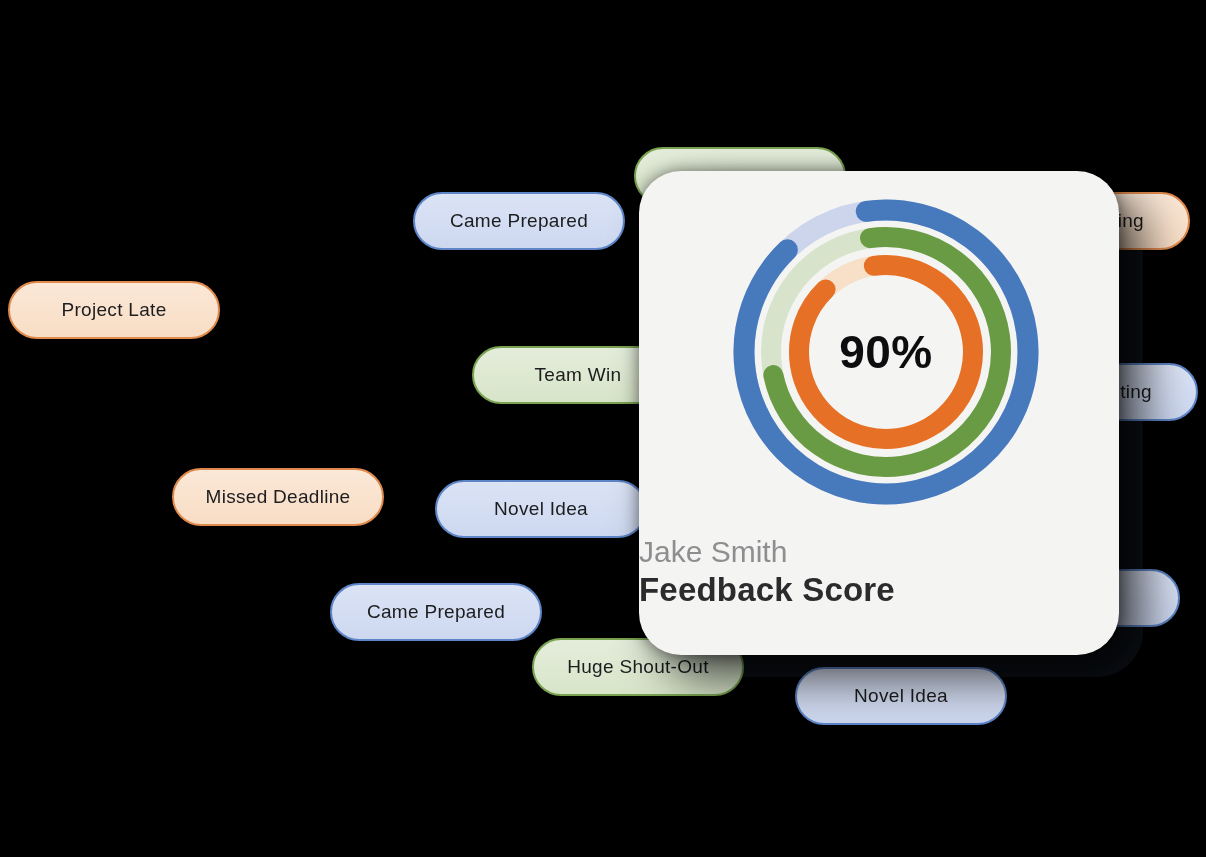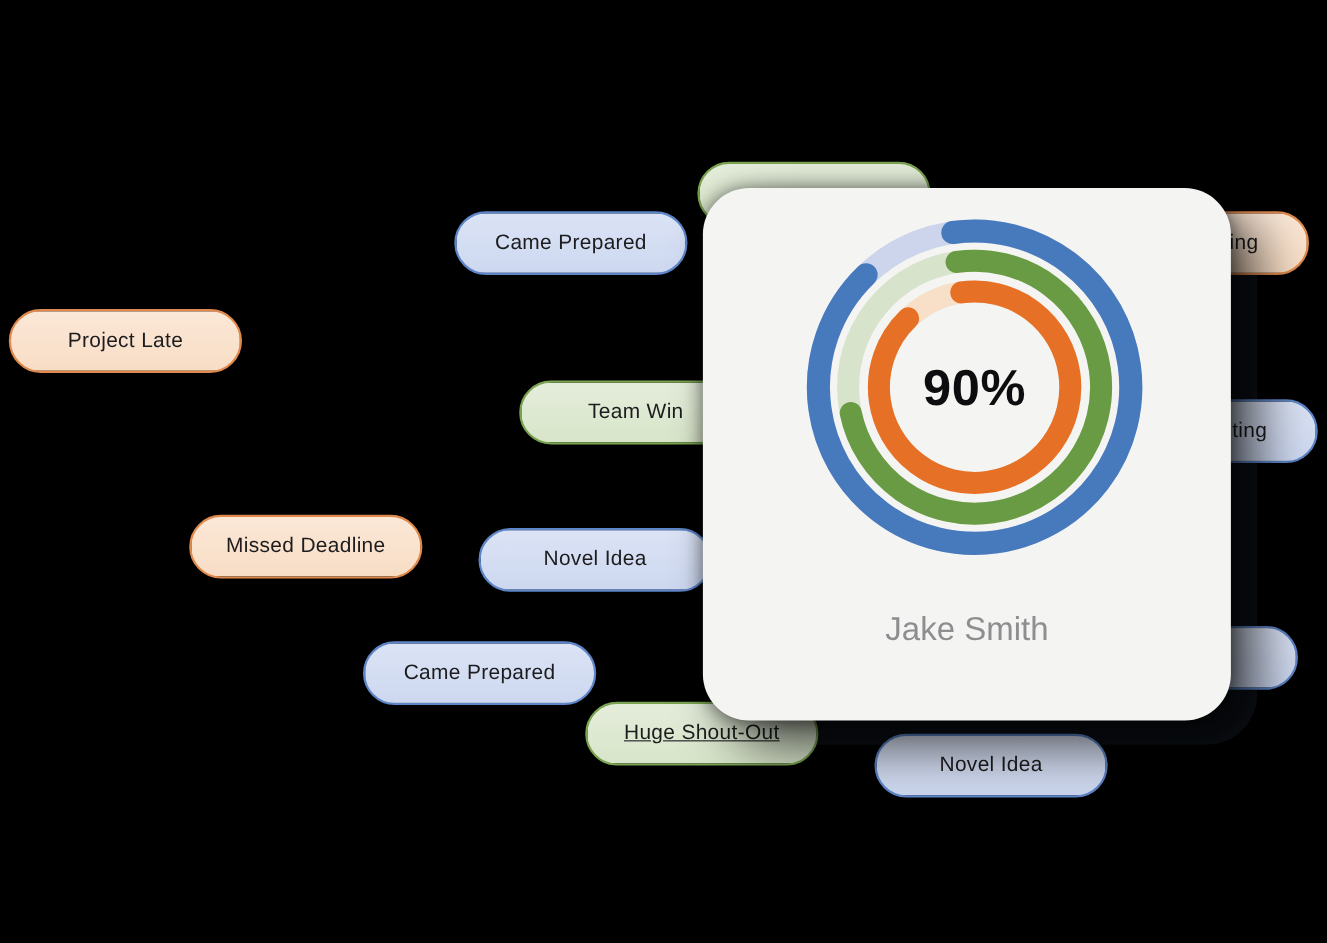--- a/index.html
+++ b/index.html
@@ -22,21 +22,21 @@
   .pill.align-right{justify-content:flex-end;padding-right:44px;}
 
   .p0{left:413px;top:175px;}
   .p1{left:319px;top:261px;}
   .p2{left:8px;top:281px;}
   .p3{left:472px;top:346px;}
   .p4{left:204px;top:364px;}
   .p5{left:172px;top:468px;}
   .p6{left:435px;top:463px;}
   .p7{left:330px;top:566px;}
-  .p8{left:532px;top:638px;text-decoration:underline;}
+  .p8{left:532px;top:638px;}
   .p9{left:795px;top:650px;}
   .p10{left:634px;top:147px;}
   .p11{left:978px;top:192px;}
   .p12{left:986px;top:346px;}
   .p13{left:968px;top:552px;}
 
   
   .card-shadow{
     position:absolute;left:663px;top:193px;width:480px;height:484px;
     border-radius:46px;background:var(--shadowCard);z-index:1;
@@ -45,21 +45,21 @@
     position:absolute;left:639px;top:171px;width:480px;height:484px;
     border-radius:42px;background:var(--cardBg);z-index:3;
     box-shadow:0 0 16px rgba(0,0,0,.5), 24px 24px 48px rgba(0,0,0,.68);
   }
   .ring-wrap{position:absolute;left:91px;top:25px;width:312px;height:312px;}
   .ring-wrap svg{position:absolute;left:0;top:0;}
   .score-label{
     position:absolute;inset:0;display:flex;align-items:center;justify-content:center;
     font-size:46px;font-weight:800;letter-spacing:.5px;color:var(--scoreBlack);
   }
-  .card-names{position:absolute;left:0;right:0;top:384px;text-align:center;}
+  .card-names{position:absolute;left:0;right:0;top:363px;}
   .person-name{font-size:30px;line-height:36px;font-weight:500;color:var(--nameGray);}
   .card-title{font-size:33px;line-height:36px;font-weight:700;color:var(--titleDark);margin-top:2px;letter-spacing:.2px;}
 </style>
 </head>
 <body>
 
 <div class="stage">
 
   <div class="card-shadow"></div>
 
@@ -109,16 +109,17 @@
         <circle cx="156" cy="156" r="87" fill="none" stroke-width="20" stroke="#f7dfc8"></circle>
 
         <circle cx="156" cy="156" r="142" fill="none" stroke-width="21" pathLength="100" stroke-linecap="round" transform="rotate(-98 156 156)" stroke="#4779bd" stroke-dasharray="90 10"></circle>
         <circle cx="156" cy="156" r="115" fill="none" stroke-width="20" pathLength="100" stroke-linecap="round" transform="rotate(-98 156 156)" stroke="#699b44" stroke-dasharray="74 26"></circle>
         <circle cx="156" cy="156" r="87" fill="none" stroke-width="20" pathLength="100" stroke-linecap="round" transform="rotate(-98 156 156)" stroke="#e57026" stroke-dasharray="90 10"></circle>
       </svg>
       <div class="score-label">90%</div>
     </div>
     <div class="card-names">
       <div class="person-name">Jake Smith</div>
+      <div class="card-title">Feedback Score</div>
     </div>
   </div>
 
 </div>
 
 </body></html>

